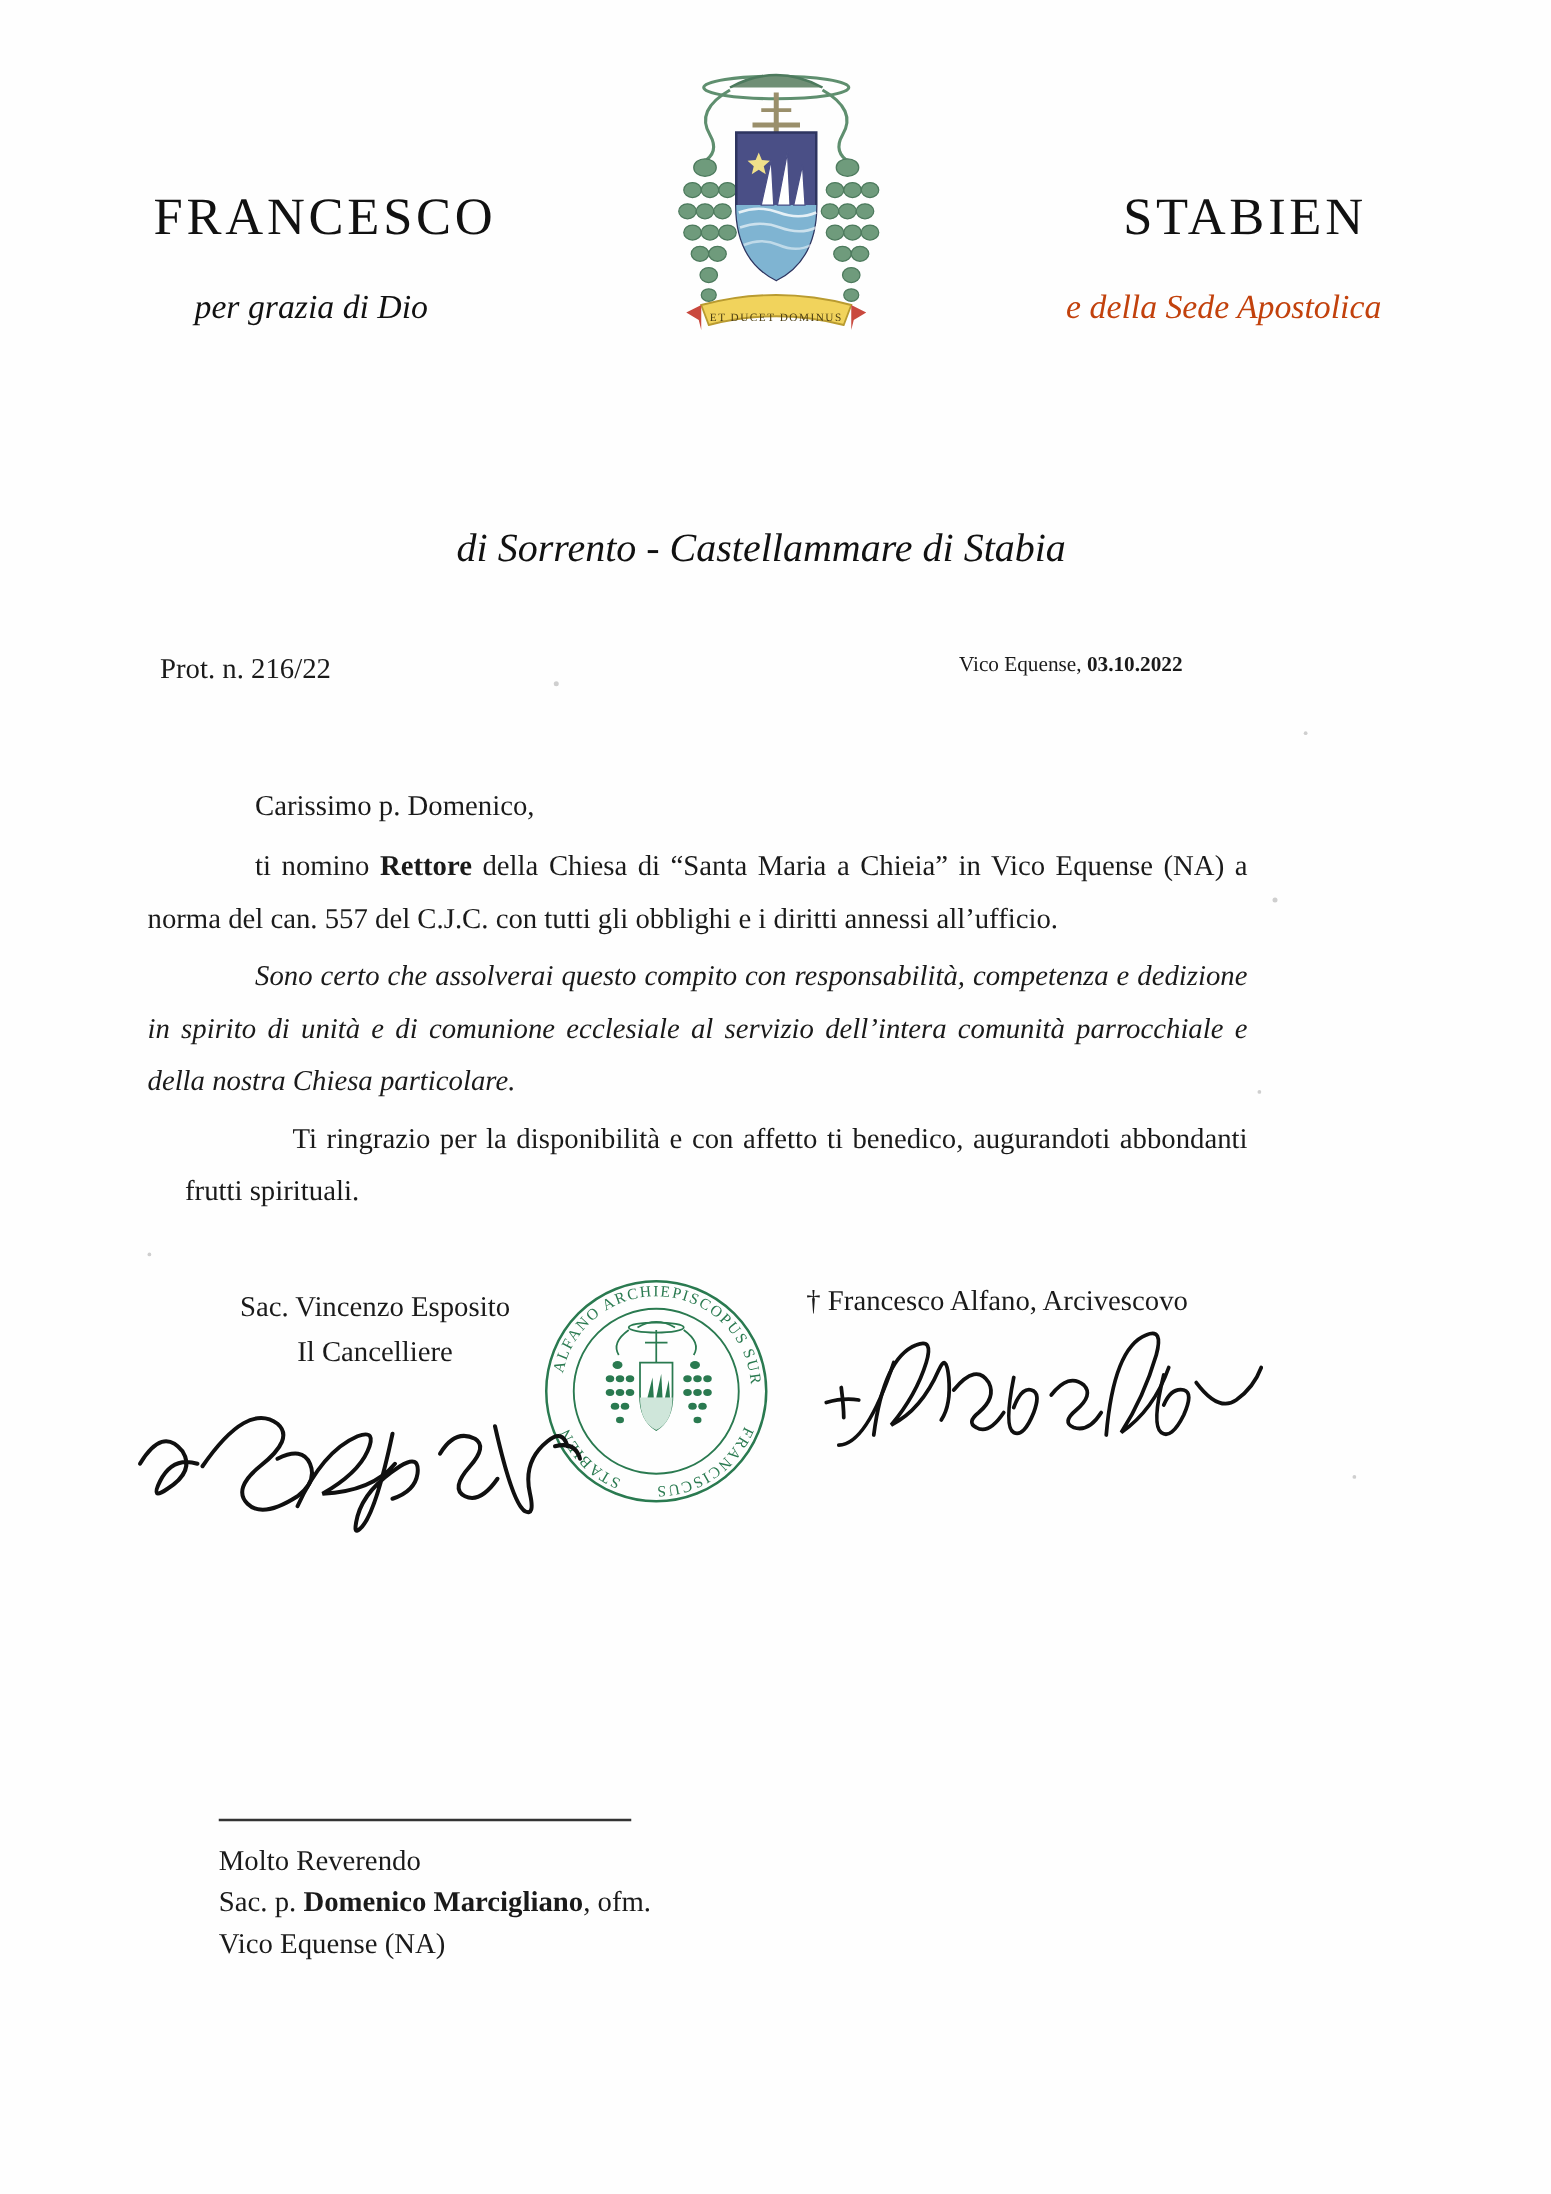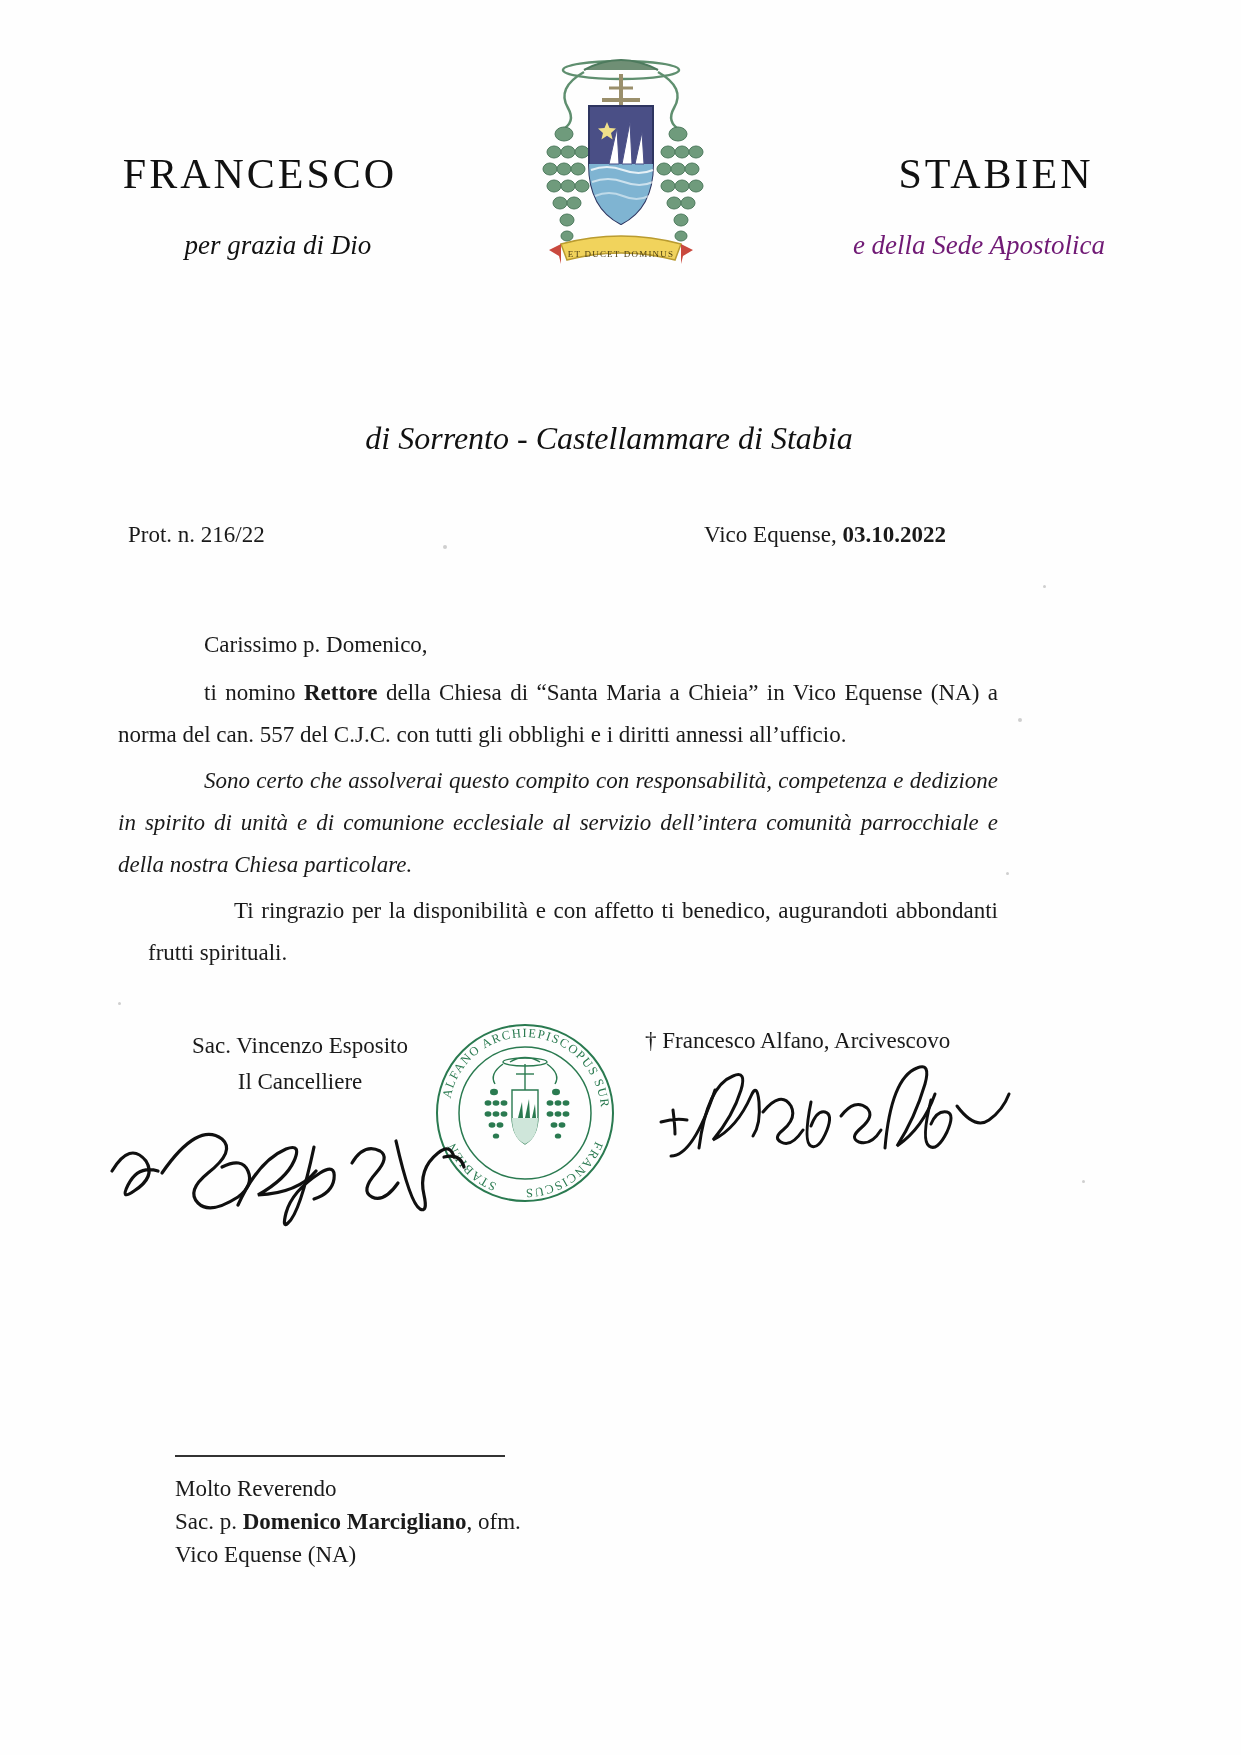--- a/index.html
+++ b/index.html
@@ -47,37 +47,37 @@
     right: 80px;
     top: 110px;
     width: 330px;
     text-align: center;
     font-size: 42px;
     letter-spacing: 3px;
     color: #111;
   }
   .sub-left {
     position: absolute;
-    left: 113px;
+    left: 84px;
     top: 190px;
     width: 330px;
     text-align: center;
     font-size: 27px;
     font-style: italic;
     color: #111;
   }
   .sub-right {
     position: absolute;
     right: 62px;
     top: 190px;
     width: 400px;
     text-align: center;
     font-size: 27px;
     font-style: italic;
-    color: #701a75;
+    color: #c2410c;
   }
 
   .coat {
     position: absolute;
     left: 50%;
     transform: translateX(-50%);
     top: 8px;
     width: 230px;
     height: 250px;
   }
@@ -107,21 +107,21 @@
   .prot {
     position: absolute;
     left: 128px;
     top: 522px;
     font-size: 23px;
   }
   .place-date {
     position: absolute;
     right: 295px;
     top: 522px;
-    font-size: 23px;
+    font-size: 17px;
     white-space: nowrap;
   }
   .place-date b { font-weight: bold; }
 
   
   .salutation {
     position: absolute;
     left: 204px;
     top: 632px;
     font-size: 23px;

